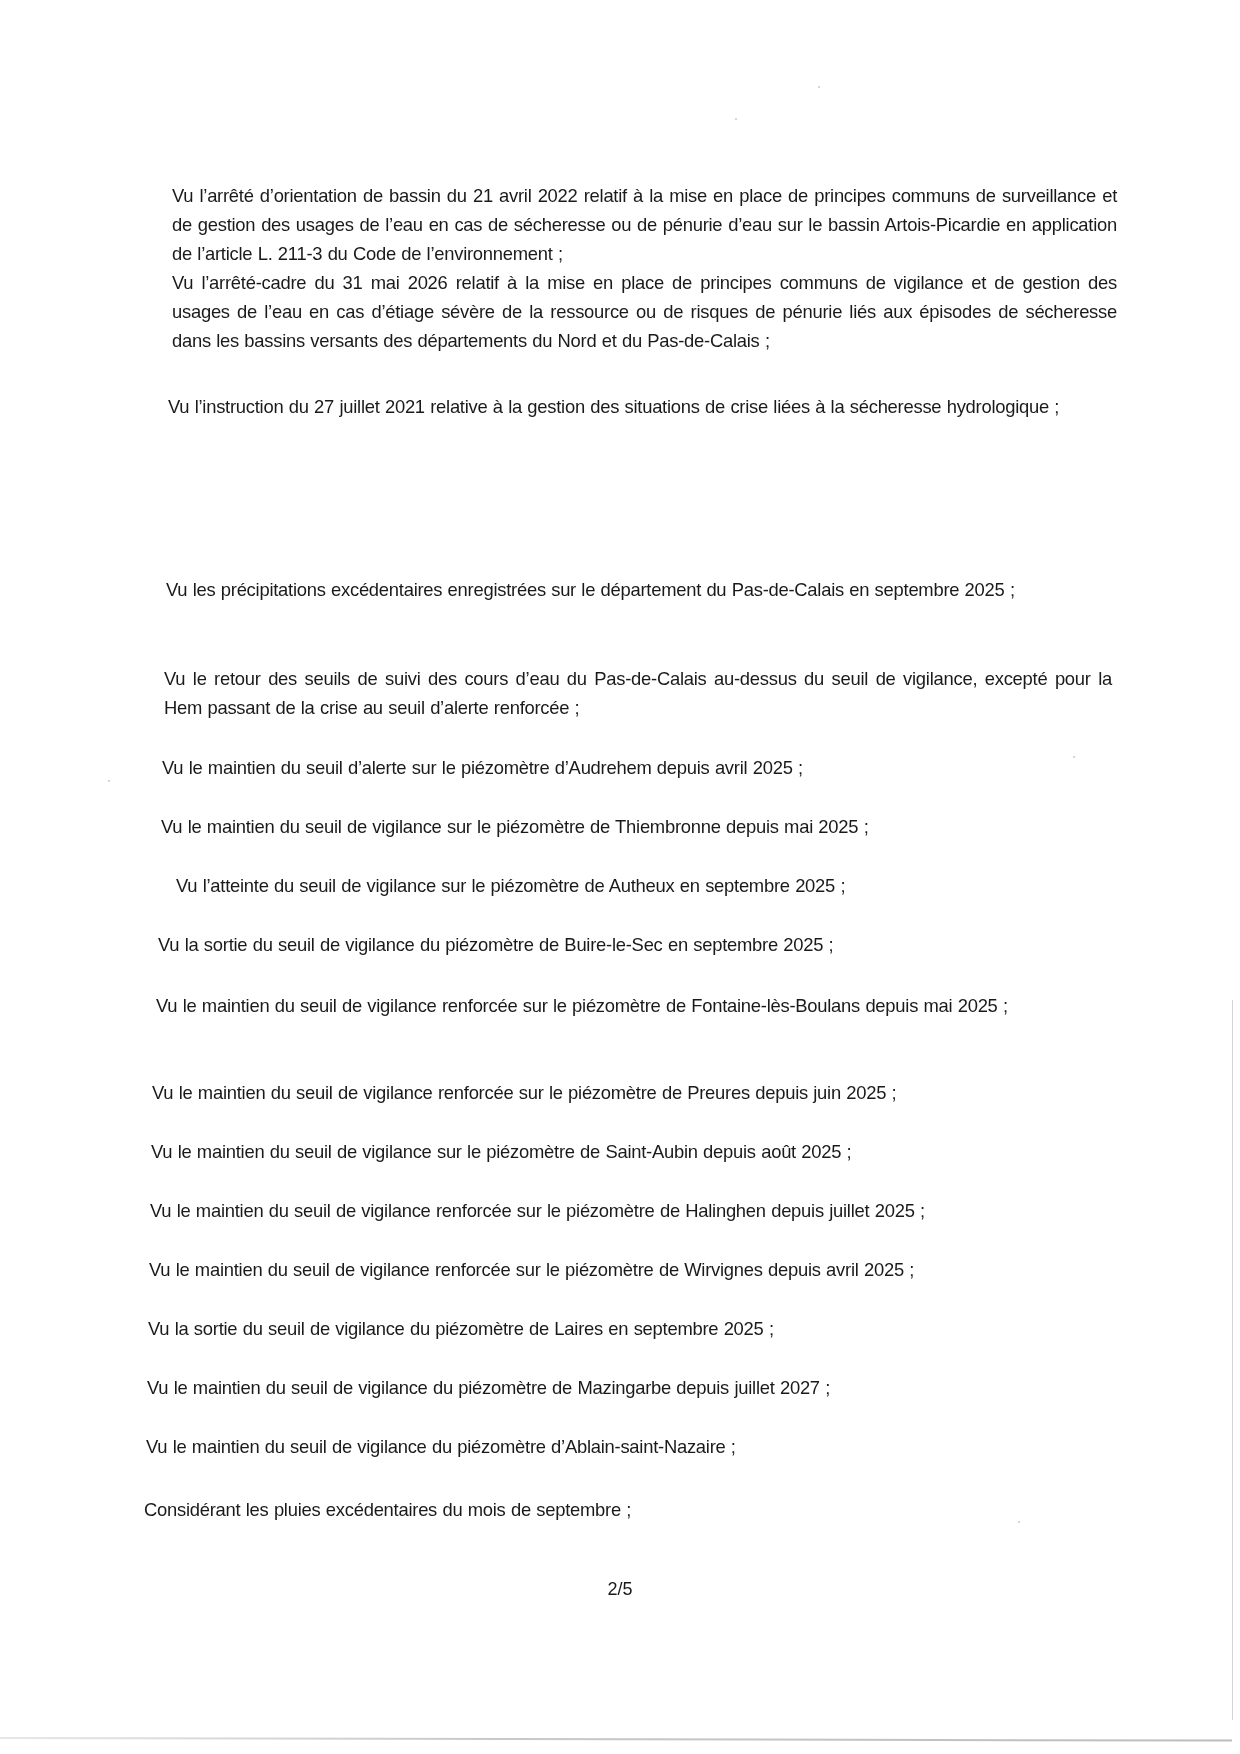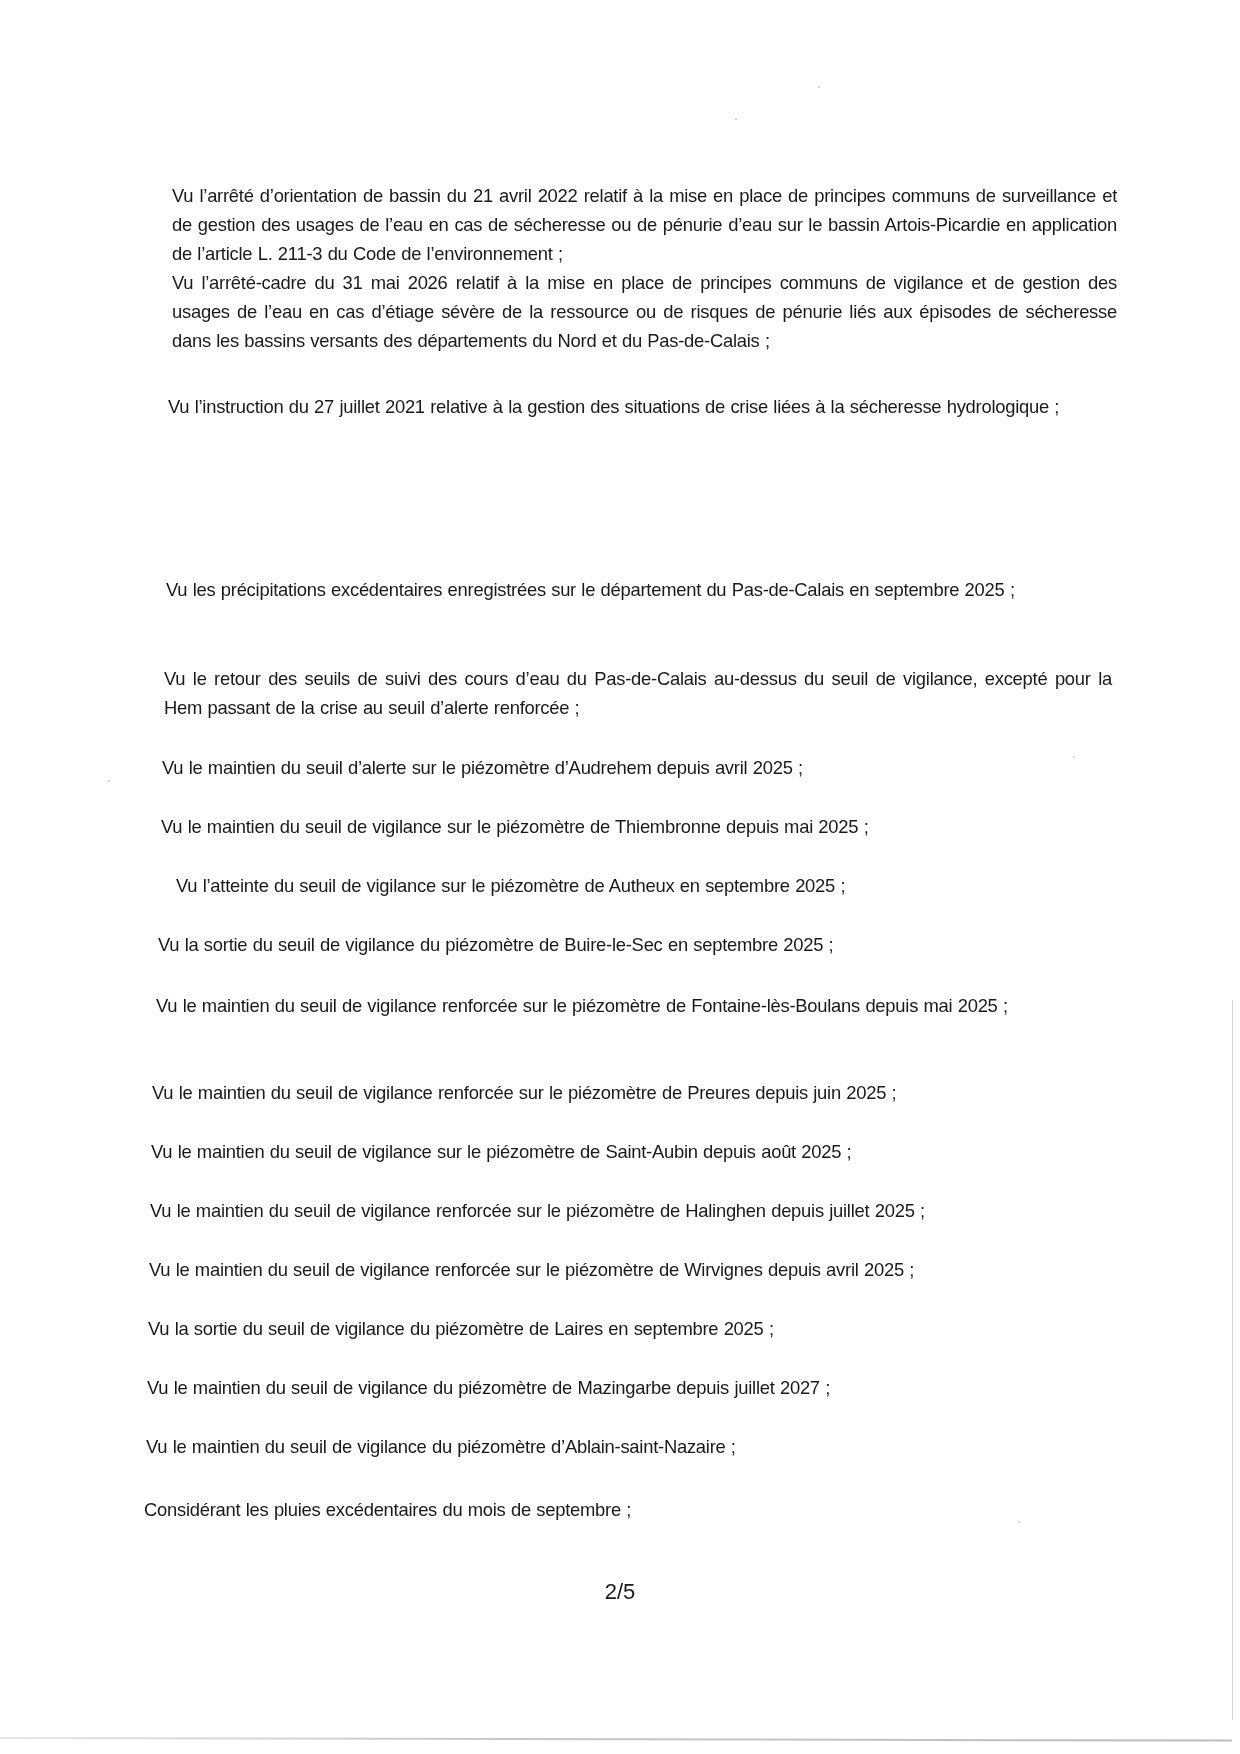--- a/index.html
+++ b/index.html
@@ -25,21 +25,21 @@
     color: #1a1a1a;
     text-align: justify;
     letter-spacing: -0.25px;
     word-spacing: 0.5px;
   }
   .para.single { text-align: left; white-space: nowrap; }
   .page-number {
     position: absolute; left: 0; width: 1240px; top: 1579px;
     text-align: center;
     font-family: "Liberation Sans", "DejaVu Sans", sans-serif;
-    font-size: 22px; color: #1a1a1a;
+    font-size: 18px; color: #1a1a1a;
   }
   .speck { position: absolute; width: 2px; height: 2px; background: #c9c9c9; border-radius: 1px; }
 </style>
 </head>
 <body>
 
 <div class="page">
 
   <div class="para" style="left:172px; top:181px; width:945px;">Vu l’arrêté d’orientation de bassin du 21 avril 2022 relatif à la mise en place de principes communs de surveillance et de gestion des usages de l’eau en cas de sécheresse ou de pénurie d’eau sur le bassin Artois-Picardie en application de l’article L. 211-3 du Code de l’environnement ;</div>
   <div class="para" style="left:172px; top:268px; width:945px;">Vu l’arrêté-cadre du 31 mai 2026 relatif à la mise en place de principes communs de vigilance et de gestion des usages de l’eau en cas d’étiage sévère de la ressource ou de risques de pénurie liés aux épisodes de sécheresse dans les bassins versants des départements du Nord et du Pas-de-Calais ;</div>

